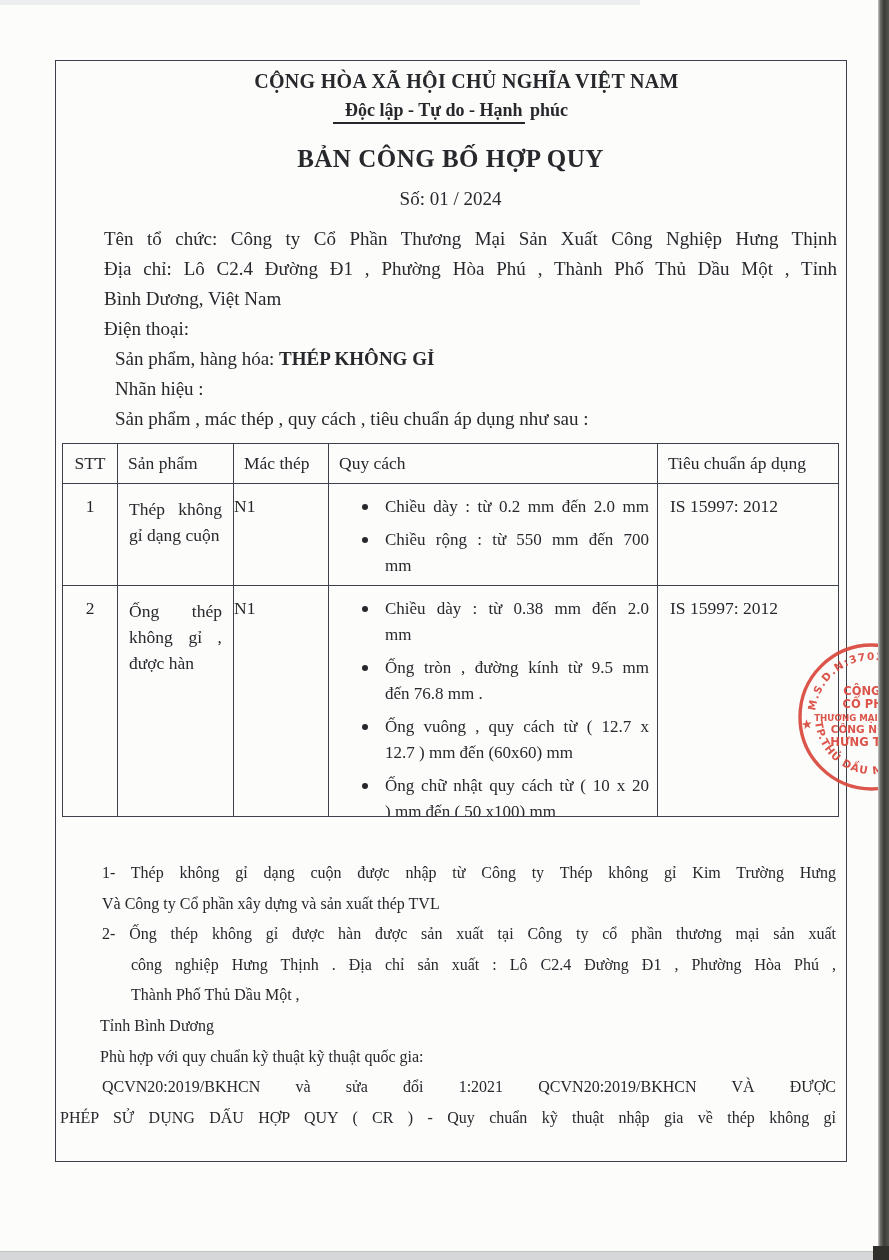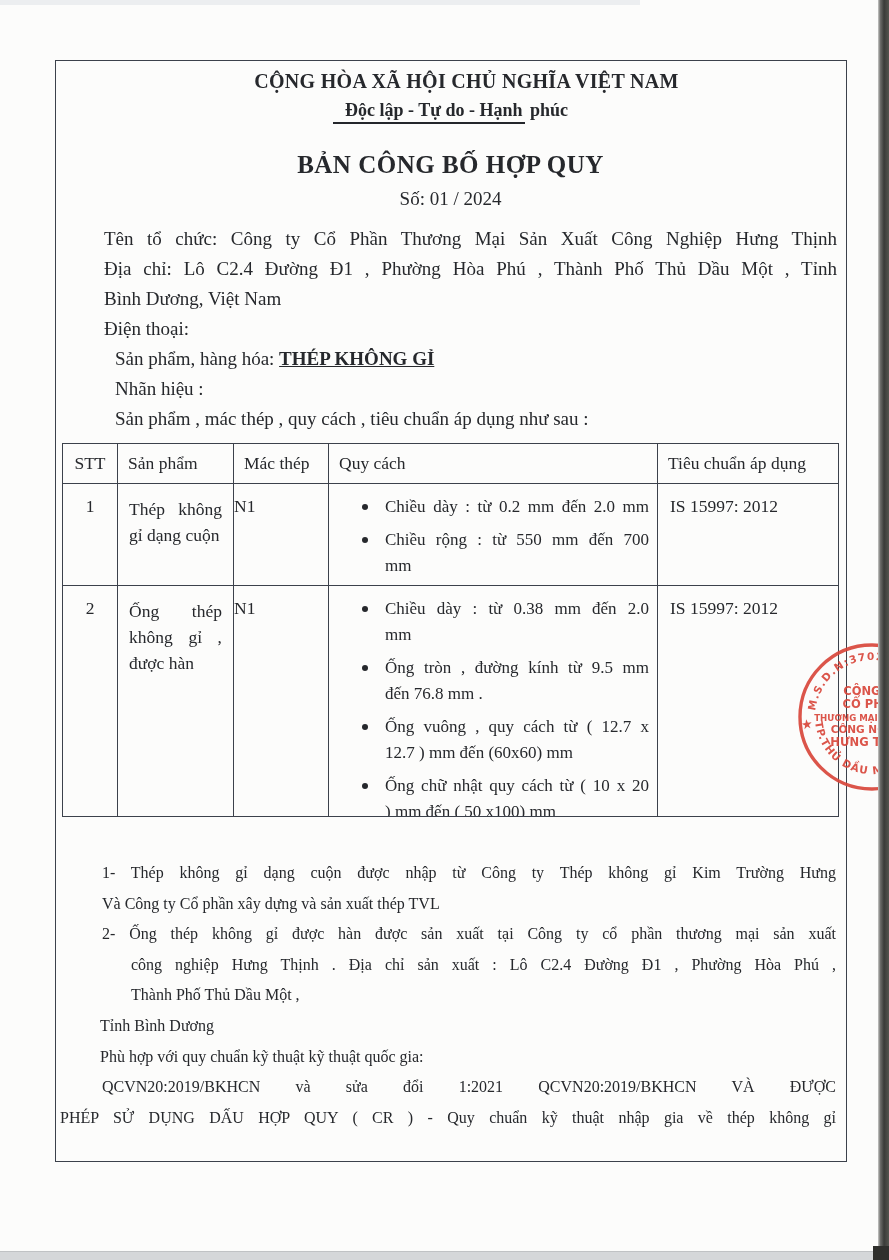--- a/index.html
+++ b/index.html
@@ -16,29 +16,29 @@
     background:linear-gradient(to right,#c9cac8 0%,#6b6b68 22%,#3a3b38 55%,#55554f 100%);}
   .edge-bottom{left:0;top:1251px;width:889px;height:9px;background:#d5d7d9;border-top:1px solid #c0c2c4;z-index:49;}
   .edge-corner{left:873px;top:1246px;width:16px;height:14px;background:#2f2f2c;z-index:51;}
   
   .doc-frame{left:55px;top:60px;width:790px;height:1100px;border:1.6px solid #3c414b;z-index:1;}
   
   .center{left:55px;width:791px;text-align:center;z-index:2;}
   .h-national{top:70px;font-weight:bold;font-size:20px;letter-spacing:.3px;padding-left:16px;}
   .h-motto{top:100px;font-weight:bold;font-size:18px;}
   .motto-u{border-bottom:2.2px solid #24262b;padding:0 3px 2px 12px;}
-  .h-title{top:151px;font-weight:bold;font-size:25px;letter-spacing:.5px;}
+  .h-title{top:145px;font-weight:bold;font-size:25px;letter-spacing:.5px;}
   .h-number{top:188px;font-size:19px;}
   
   .bl{height:30px;line-height:30px;font-size:19px;white-space:nowrap;}
   .jline{white-space:normal;text-align:justify;overflow:hidden;}
   .jline::after{content:"";display:inline-block;width:100%;}
   .block1{left:104px;top:224px;width:733px;z-index:2;}
   .block2{left:115px;top:344px;width:722px;z-index:2;}
-  .bold{font-weight:bold;text-decoration:underline;}
+  .bold{font-weight:bold;}
   
   .tbl{left:62px;top:443px;width:775px;display:grid;z-index:2;
     grid-template-columns:55px 116px 95px 329px 180px;
     grid-template-rows:40px 102px 230px;
     border:1.6px solid #3c414b;font-size:17.5px;}
   .cell{border-right:1.4px solid #3c414b;border-bottom:1.4px solid #3c414b;overflow:hidden;}
   .cell.last-col{border-right:none;}
   .cell.last-row{border-bottom:none;}
   .th{display:flex;align-items:center;padding:0 10px;}
   .th.ctr{justify-content:center;padding:0;}

